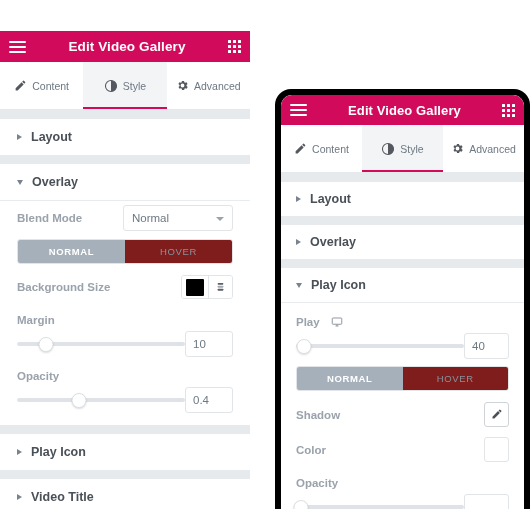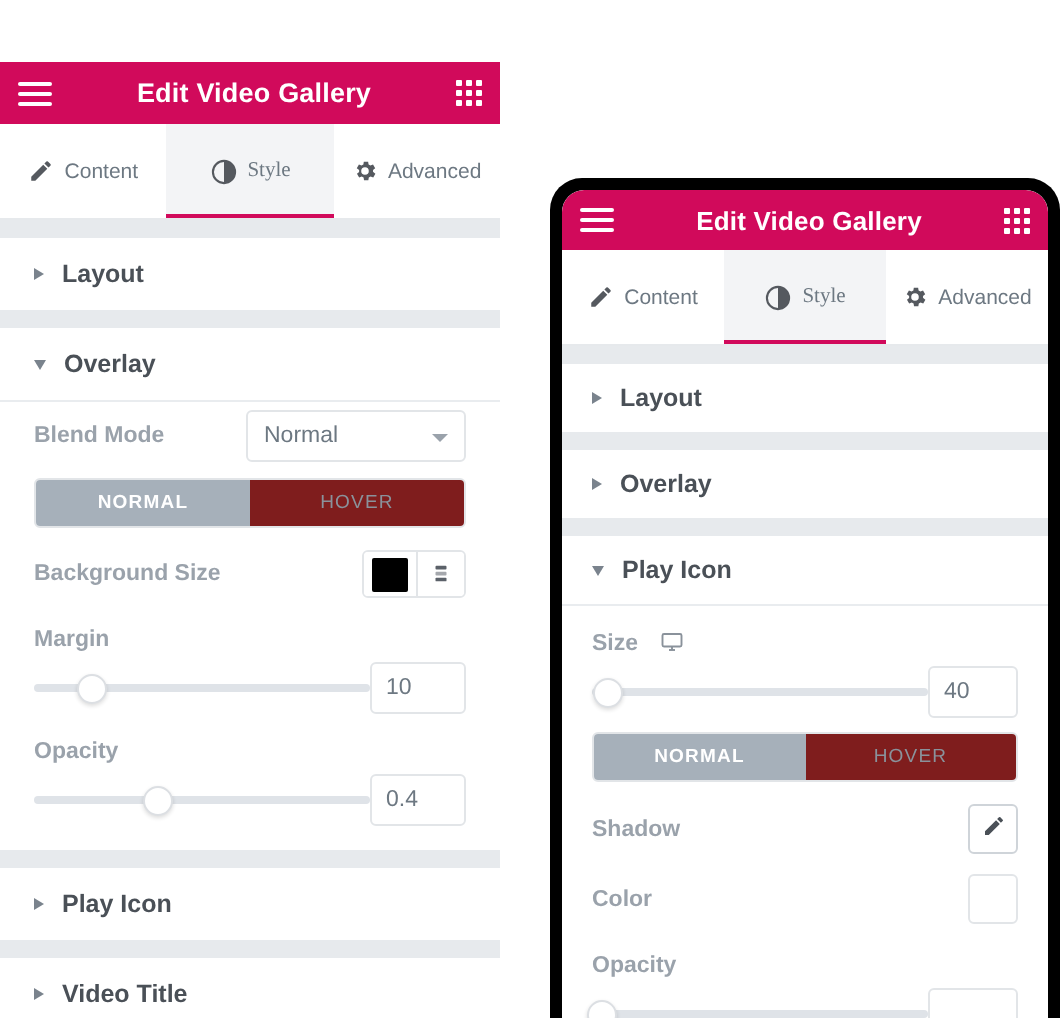--- a/index.html
+++ b/index.html
@@ -60,21 +60,21 @@
   .grid-ic i { background: #ffffff; border-radius: .5px; display: block; }
 
   
   .tabs { display: flex; background: #ffffff; height: 47px; }
   .tab {
     flex: 1; display: flex; flex-direction: row;
     align-items: center; justify-content: center; gap: 5px;
     cursor: pointer; position: relative;
     font-size: 10.5px; color: #6d7882;
   }
-  .tab.active { background: #f3f4f6; font-family: Liberation Serif, serif; }
+  .tab.active { background: #f3f4f6; }
   .tab.active::after {
     content: ""; position: absolute; left: 0; right: 0; bottom: 0;
     height: 2.5px; background: #d10a5b;
   }
   .tab-ic { height: 14px; display: flex; align-items: center; justify-content: center; color: #55595f; }
   .tabs-sep { height: 1px; background: #e6e9ec; }
 
   
   .band { height: 9px; background: #e7eaed; }
   .sect {
@@ -382,21 +382,21 @@
 
       <div class="sect sect-r">
         <span class="arrow down"></span>
         <span class="sect-label">Play Icon</span>
       </div>
       <div class="sect-divider"></div>
 
       <div class="body body-r">
 
         <div class="lbl-stack" style="padding-top:9px">
-          <span class="ctl-label">Size</span>
+          <span class="ctl-label">Play</span>
           <span class="dev-ic">
             <svg width="12" height="12" viewBox="0 0 24 24" fill="none" stroke="#8a929b" stroke-width="1.9">
               <rect x="2.5" y="4" width="19" height="12.5" rx="1.5"></rect>
               <line x1="9" y1="20" x2="15" y2="20"></line>
               <line x1="12" y1="16.5" x2="12" y2="20"></line>
             </svg>
           </span>
           <div class="slider-row">
             <div class="track-wrap">
               <div class="track"></div>

